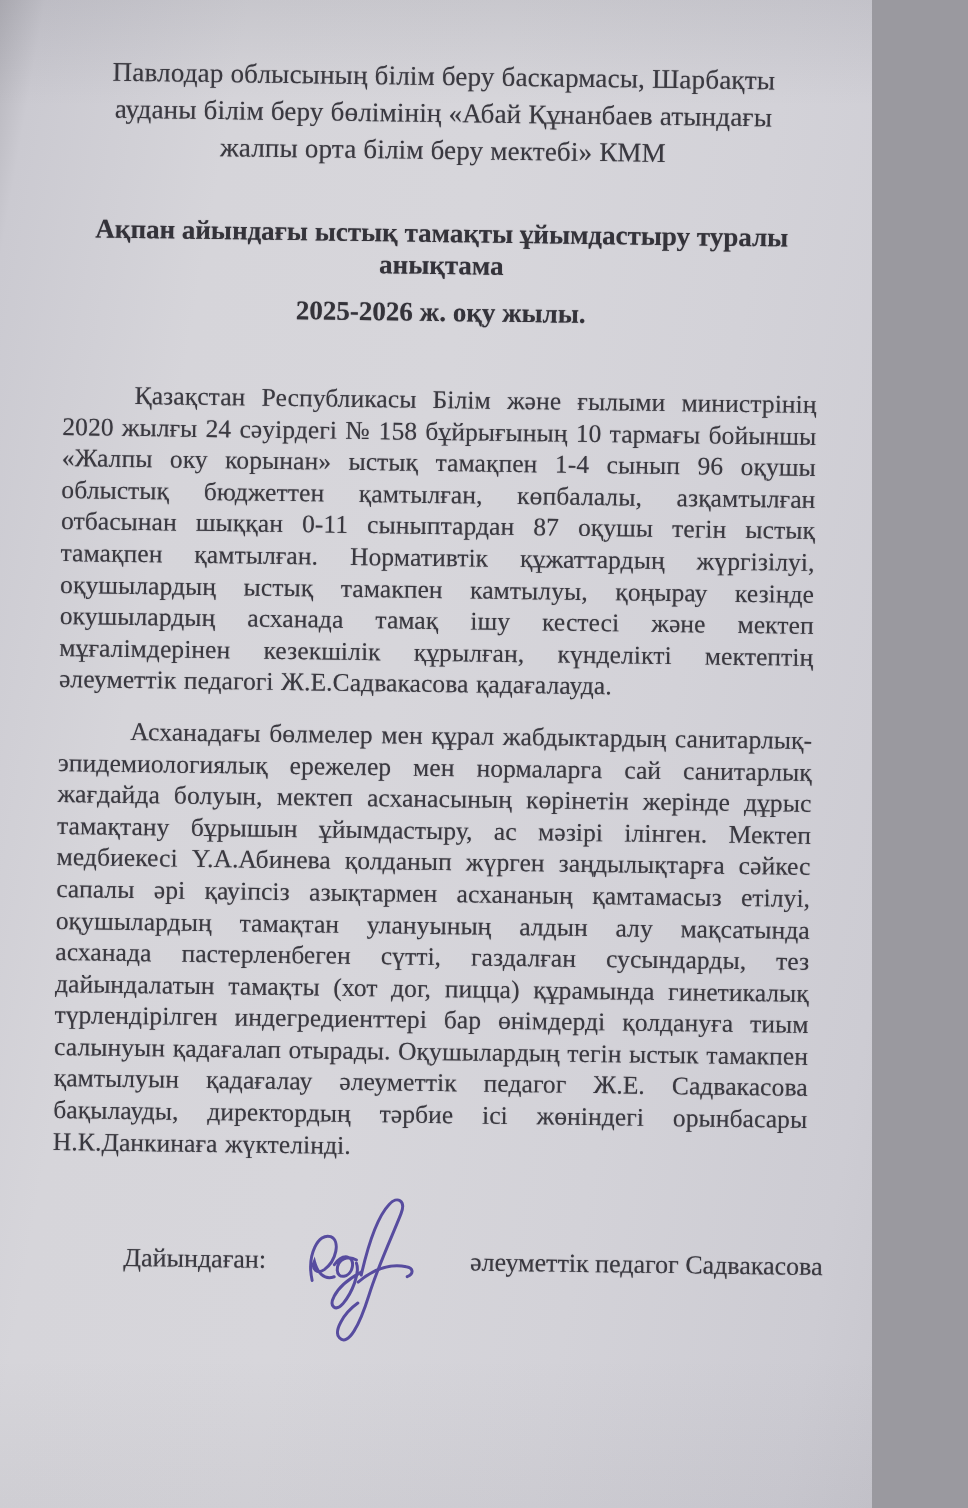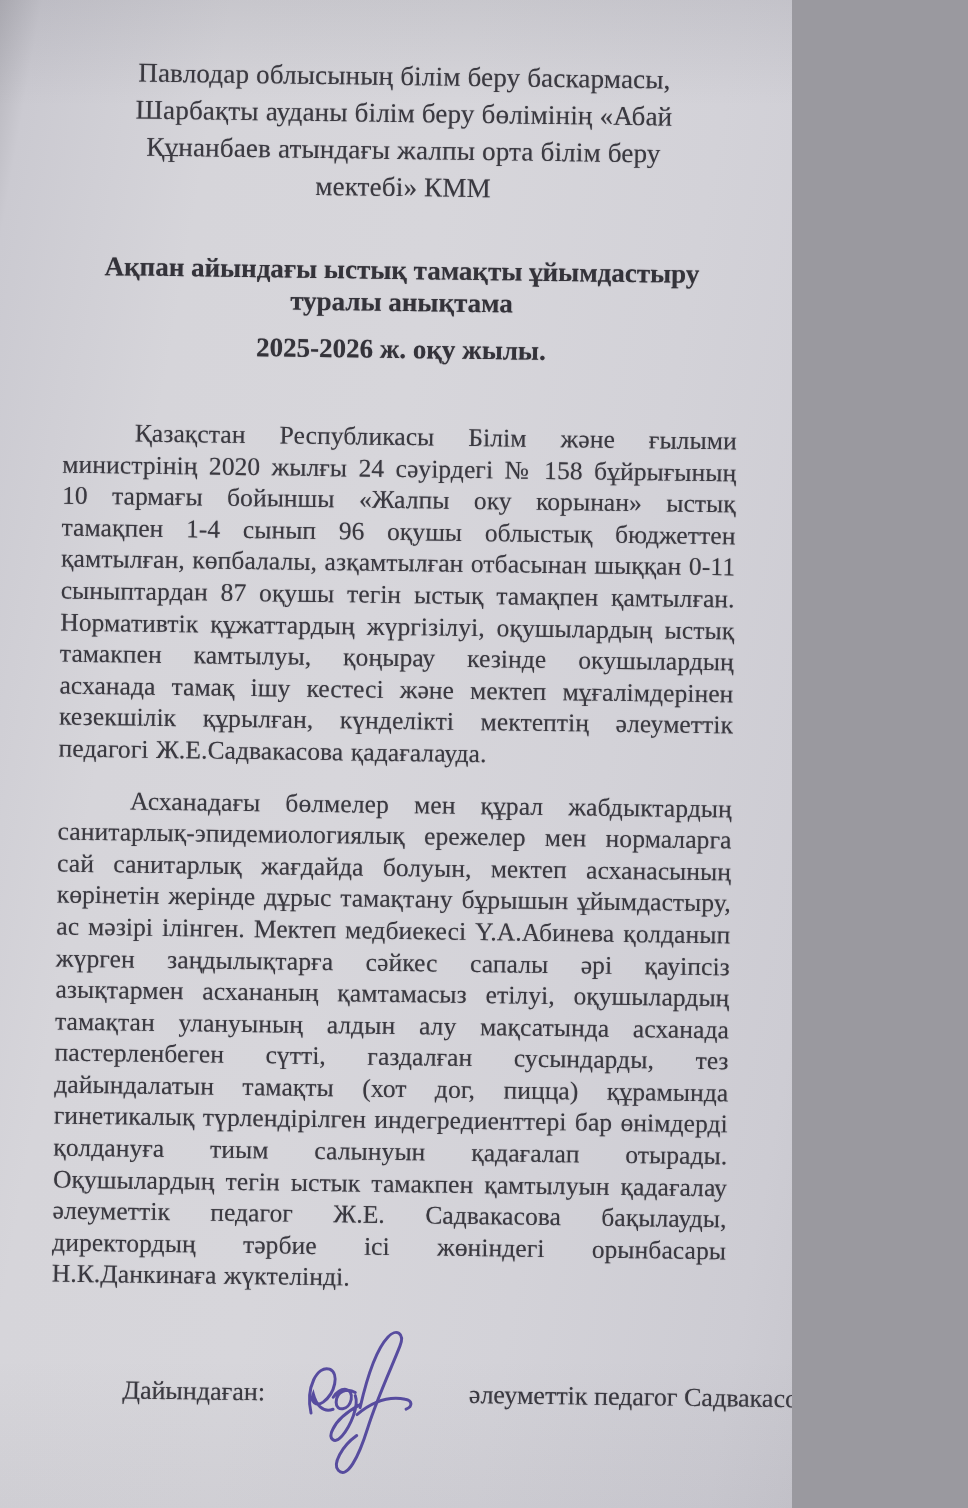--- a/index.html
+++ b/index.html
@@ -1,21 +1,21 @@
 <!DOCTYPE html>
 <html><head>
 <meta charset="utf-8">
 <style>
   * { margin: 0; padding: 0; box-sizing: border-box; }
   html, body { background: #9a999f; }
   body { font-family: "Liberation Serif", "DejaVu Serif", serif; }
 
   .page {
     position: relative;
-    width: 792px;
+    width: 872px;
     height: 1508px;
     overflow: hidden;
     
     background:
       linear-gradient(180deg, rgba(70,70,82,0.10) 0%, rgba(70,70,82,0.0) 7%, rgba(70,70,82,0.0) 90%, rgba(70,70,82,0.05) 100%),
       linear-gradient(100deg, #b4b3ba 0%, #cbcad1 4%, #d6d5da 22%, #d7d6db 45%, #d3d2d8 70%, #cdccd3 92%, #c8c7ce 100%);
     color: #3a3940;
   }
 
   .sheet-content {

